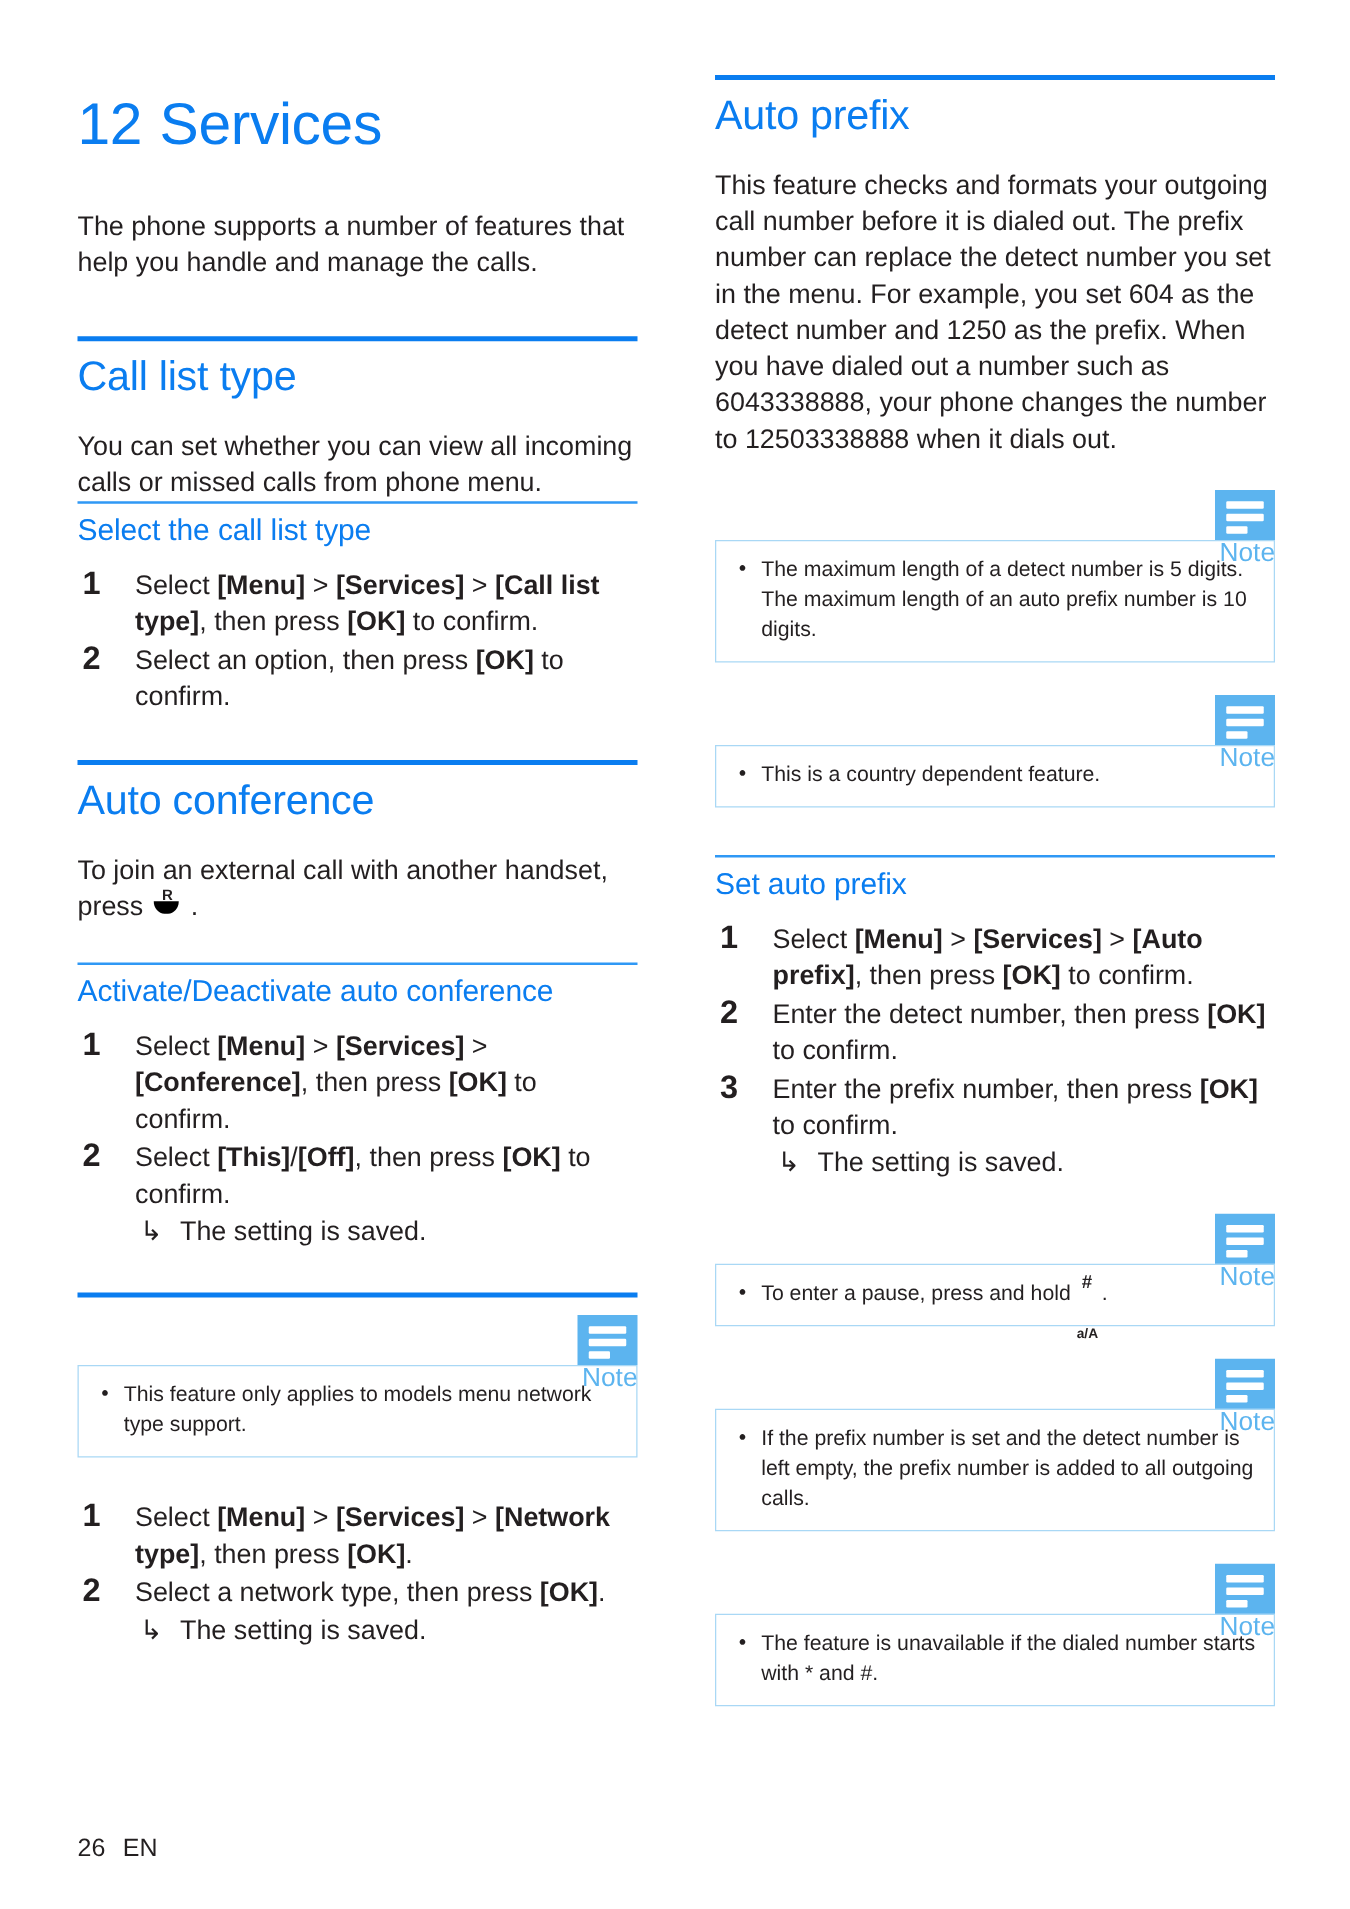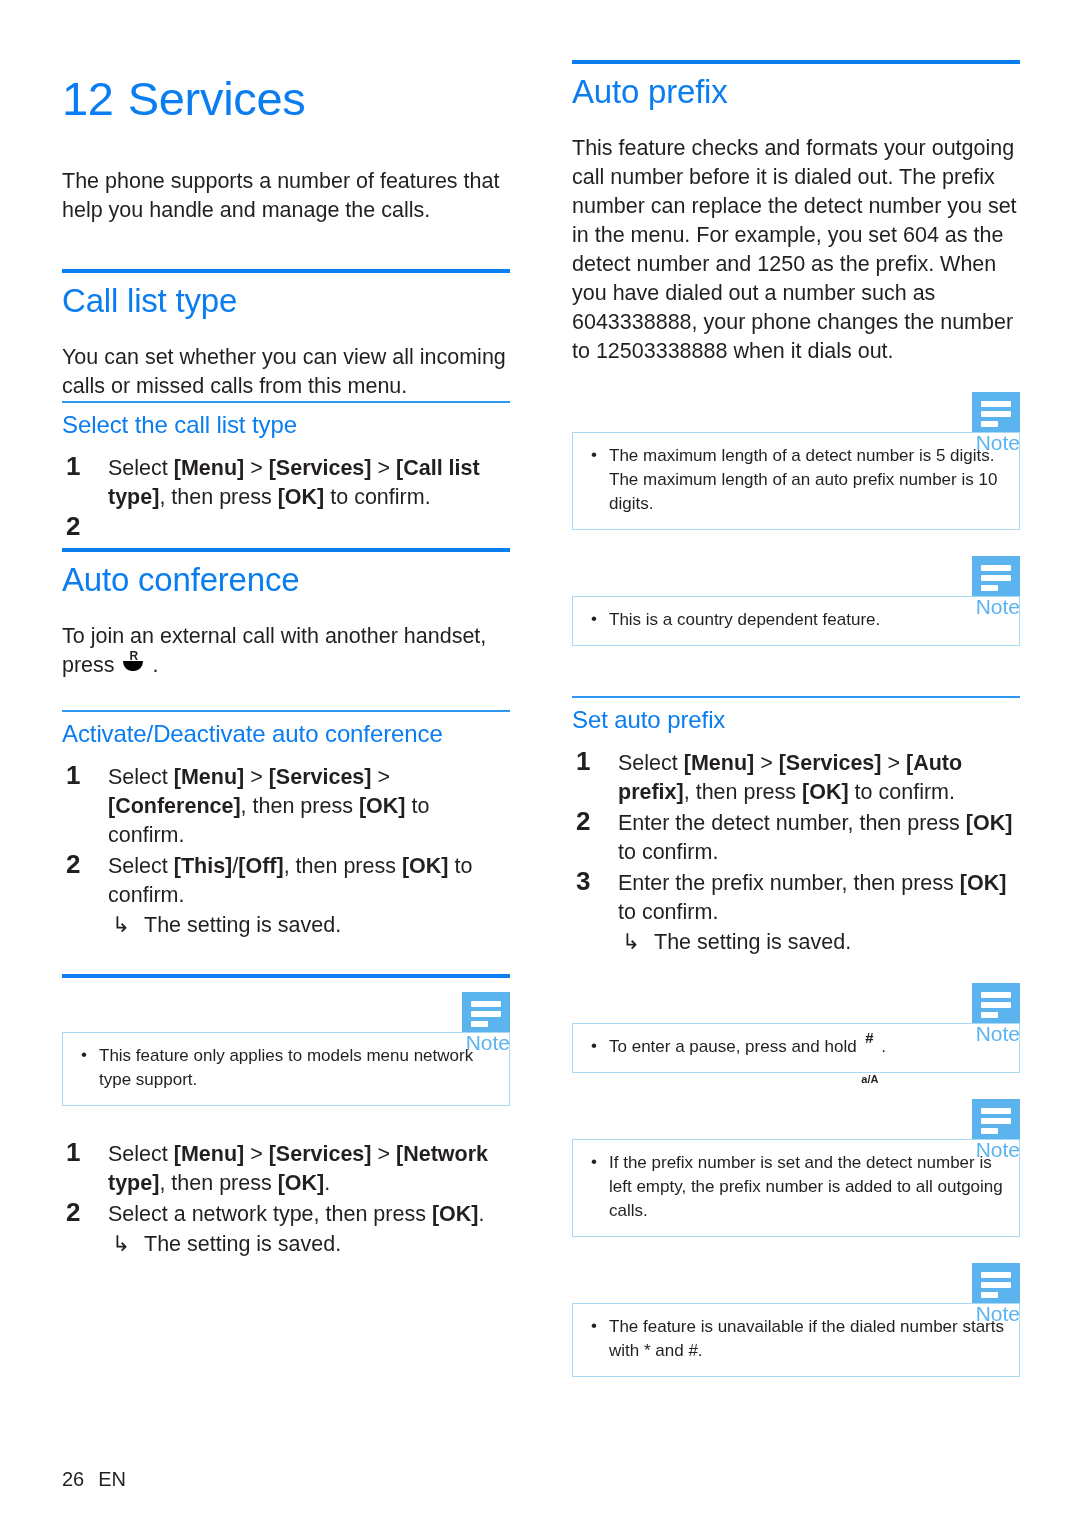--- a/index.html
+++ b/index.html
@@ -239,28 +239,28 @@
 
     <h1 class="chapter-title">
       <span class="chapter-num">12</span><span>Services</span>
     </h1>
 
     <p class="body" style="margin-top:44px;">The phone supports a number of features that help you handle and manage the calls.</p>
 
     <div class="h1-block" style="margin-top:44px;">
       <div class="rule-thick"></div>
       <h2 class="h1">Call list type</h2>
-      <p class="body">You can set whether you can view all incoming calls or missed calls from this menu.</p>
+      <p class="body">You can set whether you can view all incoming calls or missed calls from phone menu.</p>
 
       <div style="">
         <div class="rule-thin"></div>
         <h3 class="h2">Select the call list type</h3>
         <ol class="steps">
             <li><span class="num">1</span><span><span>Select </span><span class="b">[Menu]</span><span> &gt; </span><span class="b">[Services]</span><span> &gt; </span><span class="b">[Call list type]</span><span>, then press </span><span class="b">[OK]</span><span> to confirm.</span></span></li>
-            <li><span class="num">2</span></li>
+            <li><span class="num">2</span><span><span>Select an option, then press </span><span class="b">[OK]</span><span> to confirm.</span></span></li>
           </ol>
       </div>
     </div>
 
     <div class="h1-block" style="margin-top:36px;">
       <div class="rule-thick"></div>
       <h2 class="h1">Auto conference</h2>
       <p class="body"><span>To join an external call with another handset, press </span><span class="key-recall"><span class="r">R</span><span class="cup"></span></span><span> .</span></p>
 
       <div style="margin-top:30px;">
@@ -331,21 +331,21 @@
             </span>
           <span class="note-label">Note</span>
         </div>
         <div class="note-body">
           <ul>
               <li><span class="bullet">•</span><span>This is a country dependent feature.</span></li>
             </ul>
         </div>
       </div>
 
-      <div style="margin-top:50px;">
+      <div style="margin-top:38px;">
         <div class="rule-thin"></div>
         <h3 class="h2">Set auto prefix</h3>
         <ol class="steps">
             <li><span class="num">1</span><span><span>Select </span><span class="b">[Menu]</span><span> &gt; </span><span class="b">[Services]</span><span> &gt; </span><span class="b">[Auto prefix]</span><span>, then press </span><span class="b">[OK]</span><span> to confirm.</span></span></li>
             <li><span class="num">2</span><span><span>Enter the detect number, then press </span><span class="b">[OK]</span><span> to confirm.</span></span></li>
             <li><span class="num">3</span><span><span>Enter the prefix number, then press </span><span class="b">[OK]</span><span> to confirm.</span></span><span class="result"><span class="arrow">↳</span><span>The setting is saved.</span></span></li>
           </ol>
       </div>
 
       <div class="note">

